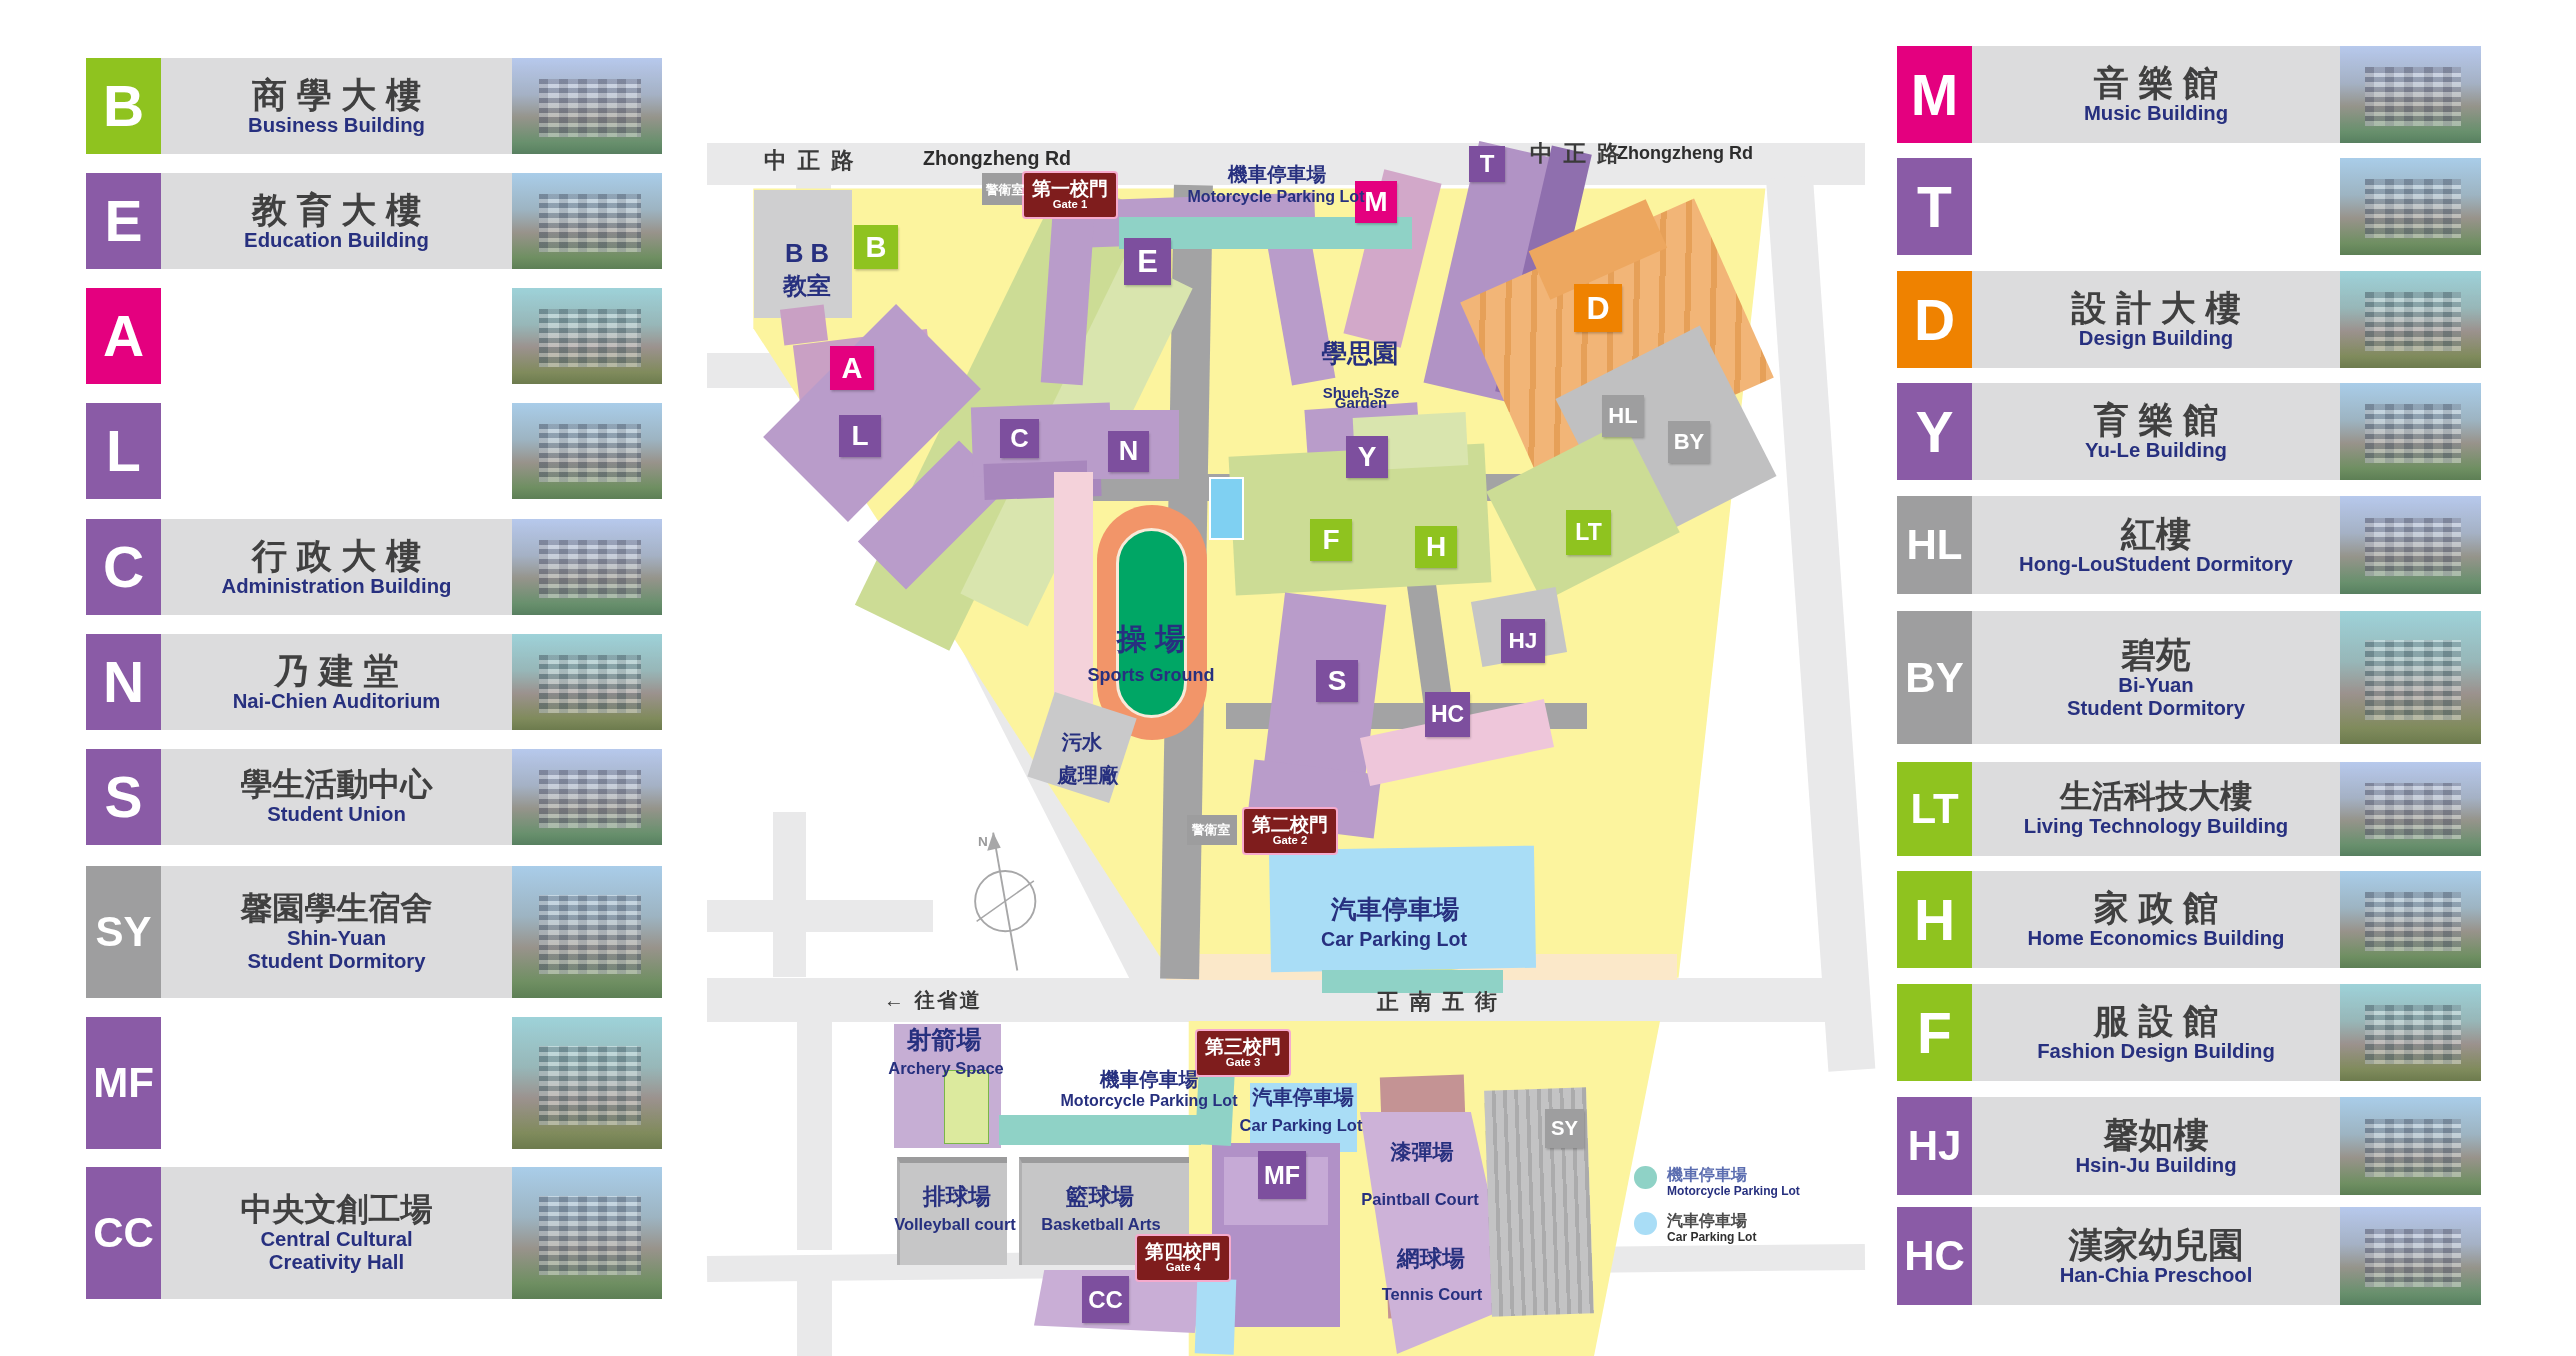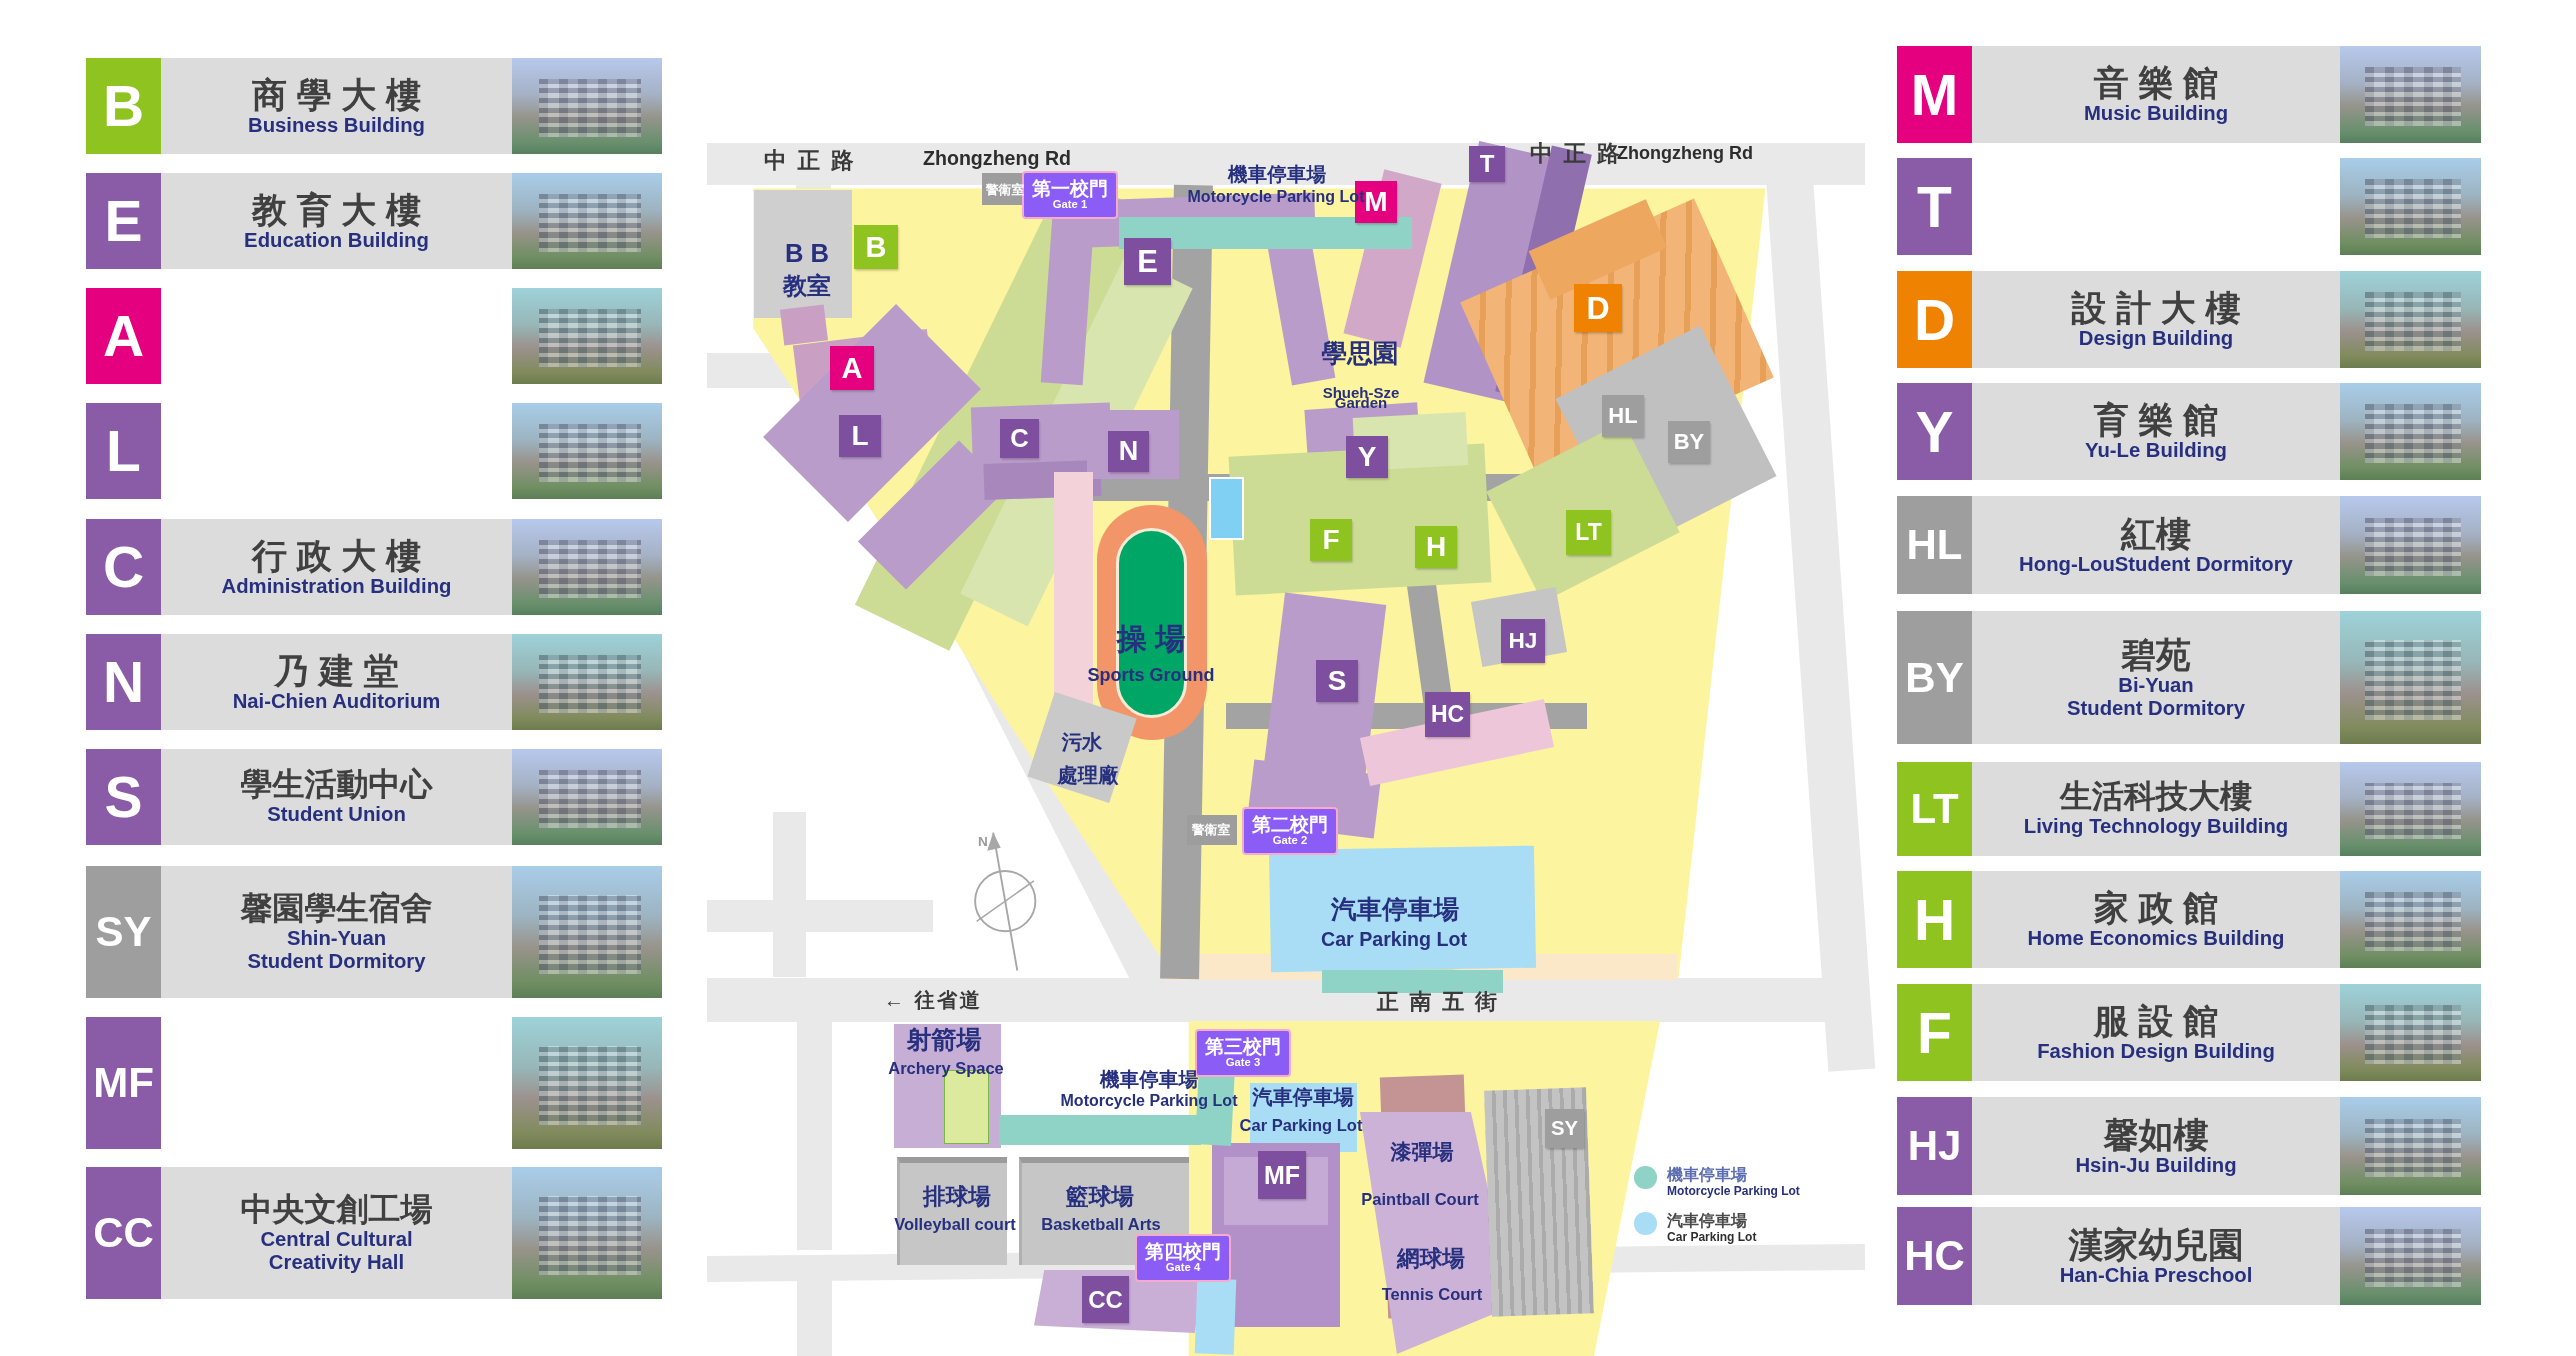--- a/index.html
+++ b/index.html
@@ -22,21 +22,21 @@
   #map{position:absolute;left:707px;top:0;width:1158px;height:1356px;}
   .shp{position:absolute;}
   .msq{position:absolute;display:flex;align-items:center;justify-content:center;color:#fff;font-weight:bold;
        box-shadow:0.8px 1.5px 2.3px rgba(0,0,0,.25);}
   .mlabel{position:absolute;transform:translate(-50%,-50%);white-space:nowrap;text-align:center;}
   .mlabel.cn{color:#27307f;font-weight:bold;}
   .mlabel.en{color:#27307f;font-weight:bold;}
   .mlabel.road{color:#3a3a3a;font-weight:bold;letter-spacing:2.3px;}
   .mlabel.roaden{color:#2d2d2d;font-weight:bold;}
   .mlabel.guard{color:#ffffff;font-weight:bold;}
-  .gate{position:absolute;transform:translate(-50%,-50%);width:92px;height:44px;background:#8b5cf6;
+  .gate{position:absolute;transform:translate(-50%,-50%);width:92px;height:44px;background:#7f1d1d;
         border:2.3px solid #f6aacd;border-radius:4px;display:flex;flex-direction:column;align-items:center;justify-content:center;}
   .gate .gzh{color:#fff;font-weight:bold;font-size:19px;line-height:1;}
   .gate .gen{color:#fff;font-weight:bold;font-size:11.3px;line-height:1.2;}
   .legend-item{position:absolute;display:flex;align-items:flex-start;}
   .legend-dot{width:22.6px;height:22.6px;border-radius:50%;margin-right:10.5px;flex:0 0 auto;}
   .legend-zh{font-weight:bold;font-size:16px;line-height:1.1;}
   .legend-en{font-weight:bold;font-size:12px;line-height:1.2;}
   .court{border-top:6.8px solid #9b9b9c;border-left:3px solid #b0b0b1;}
 </style>
 </head>

